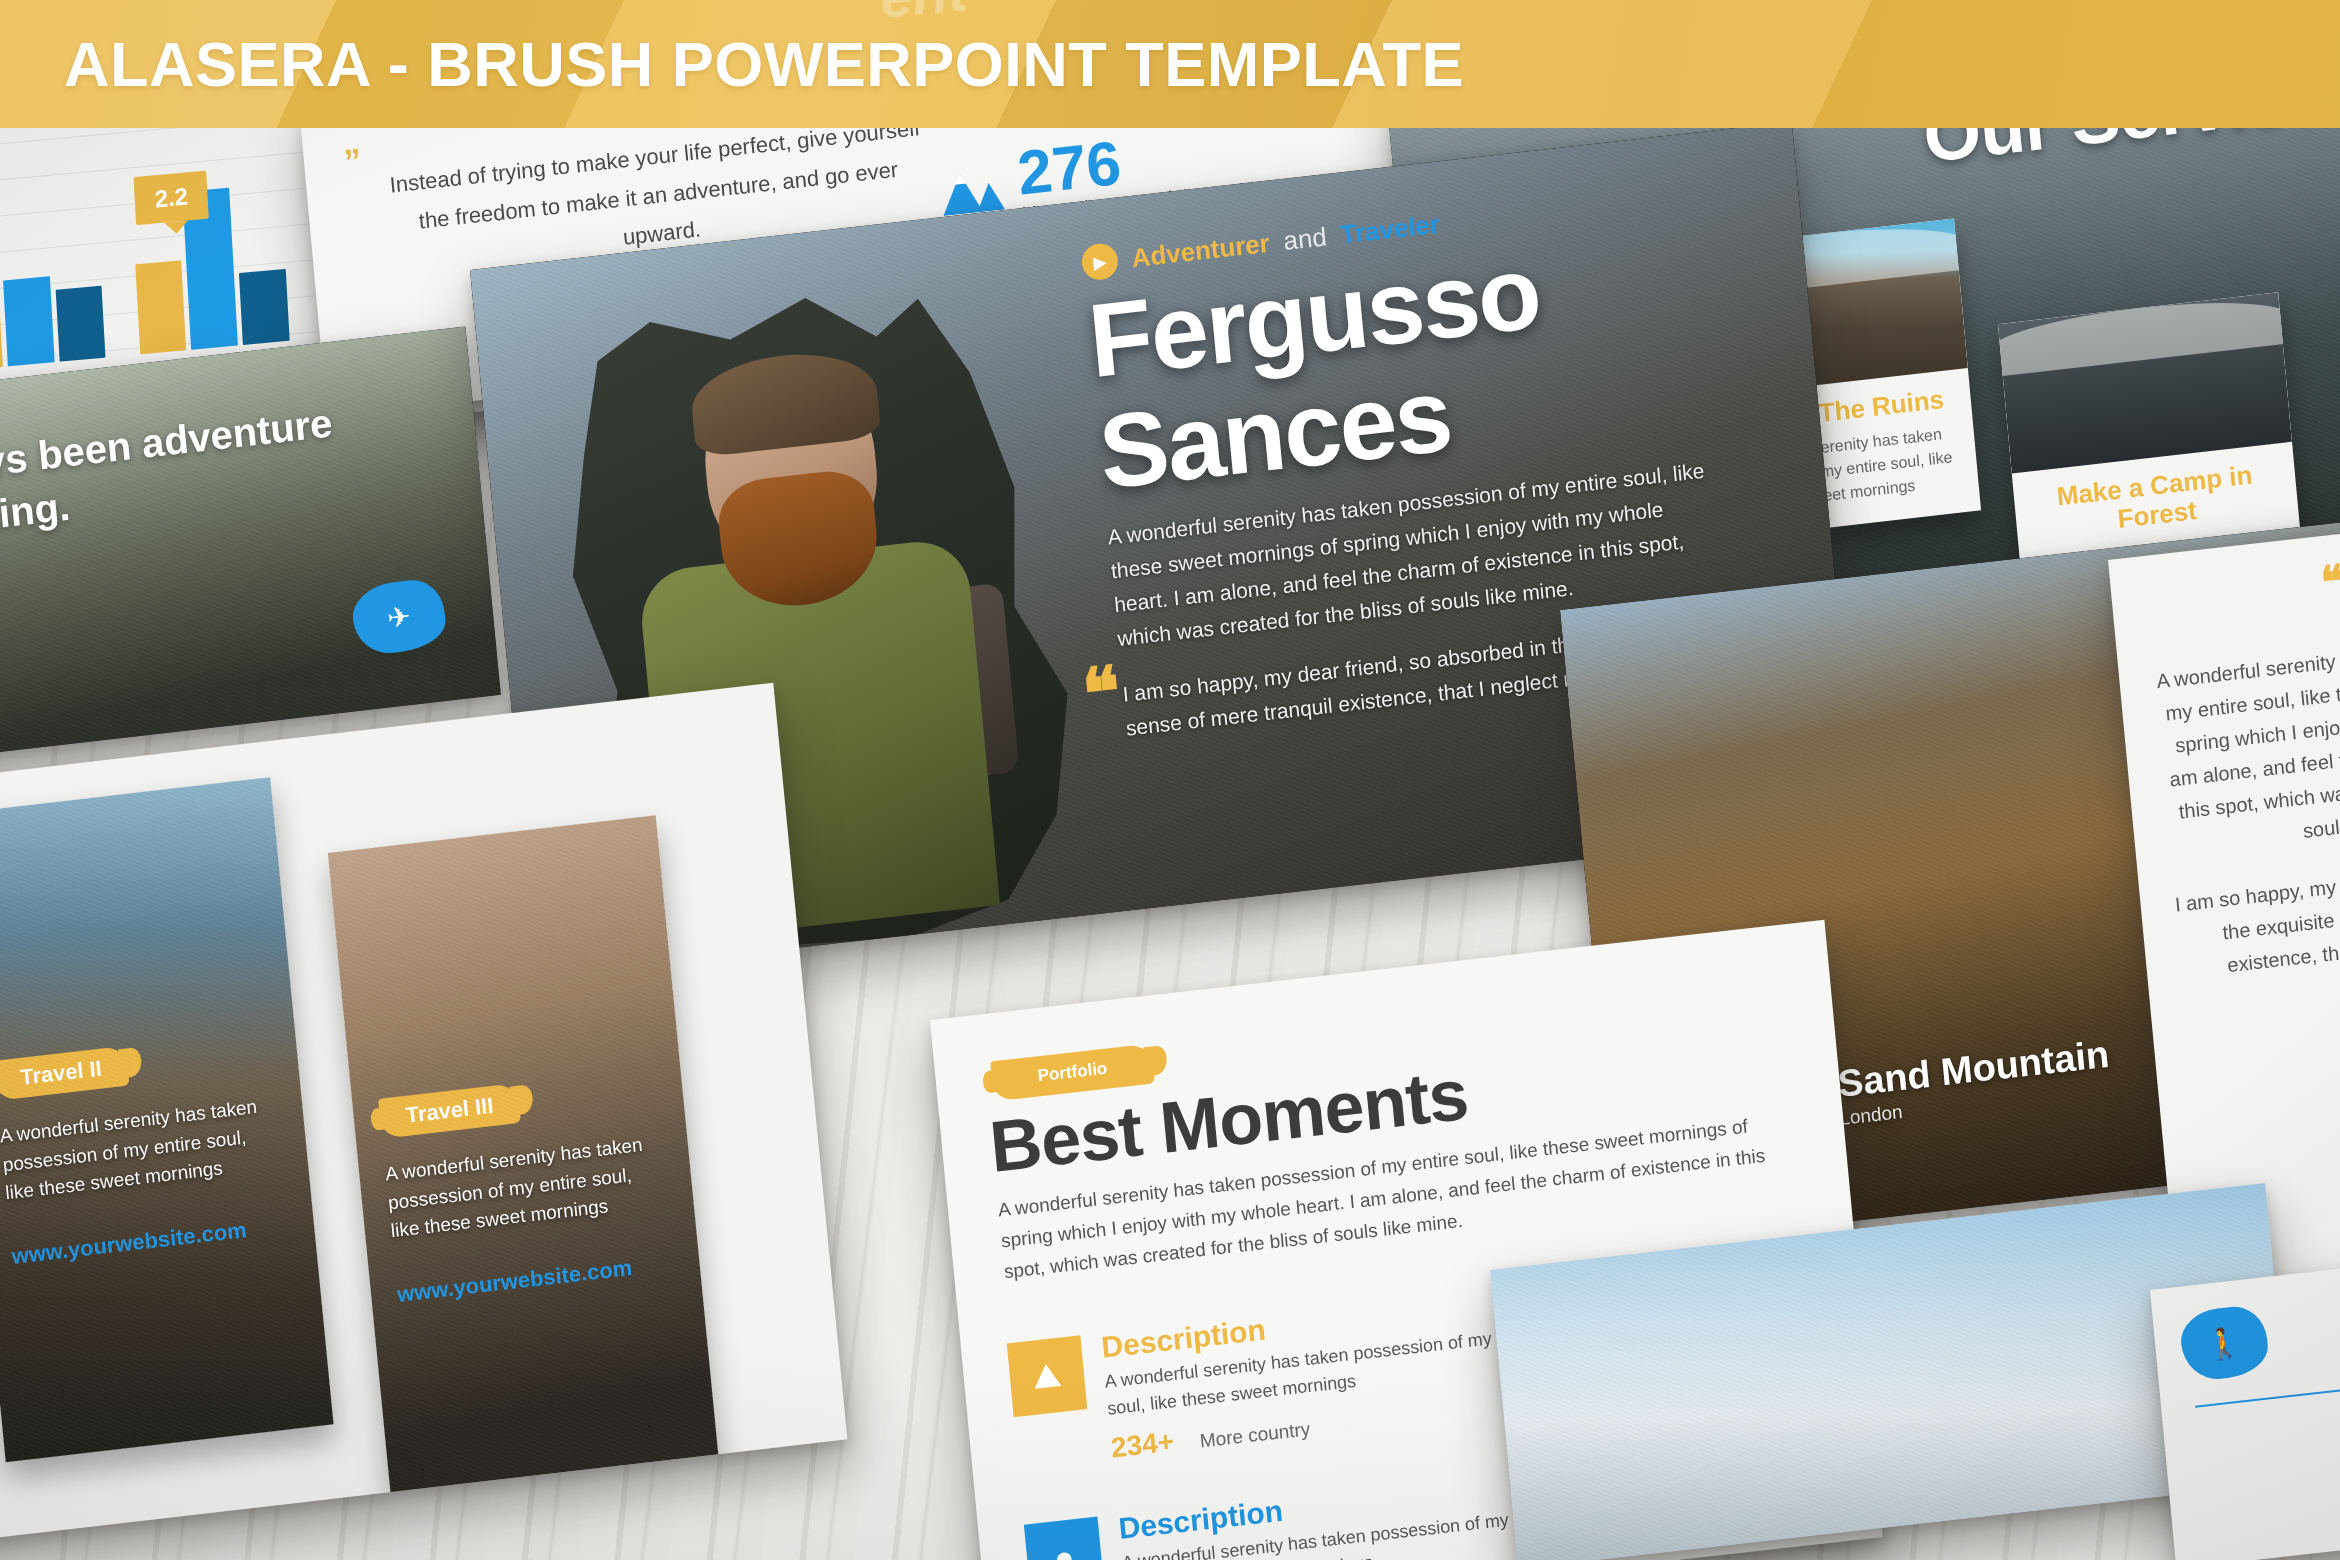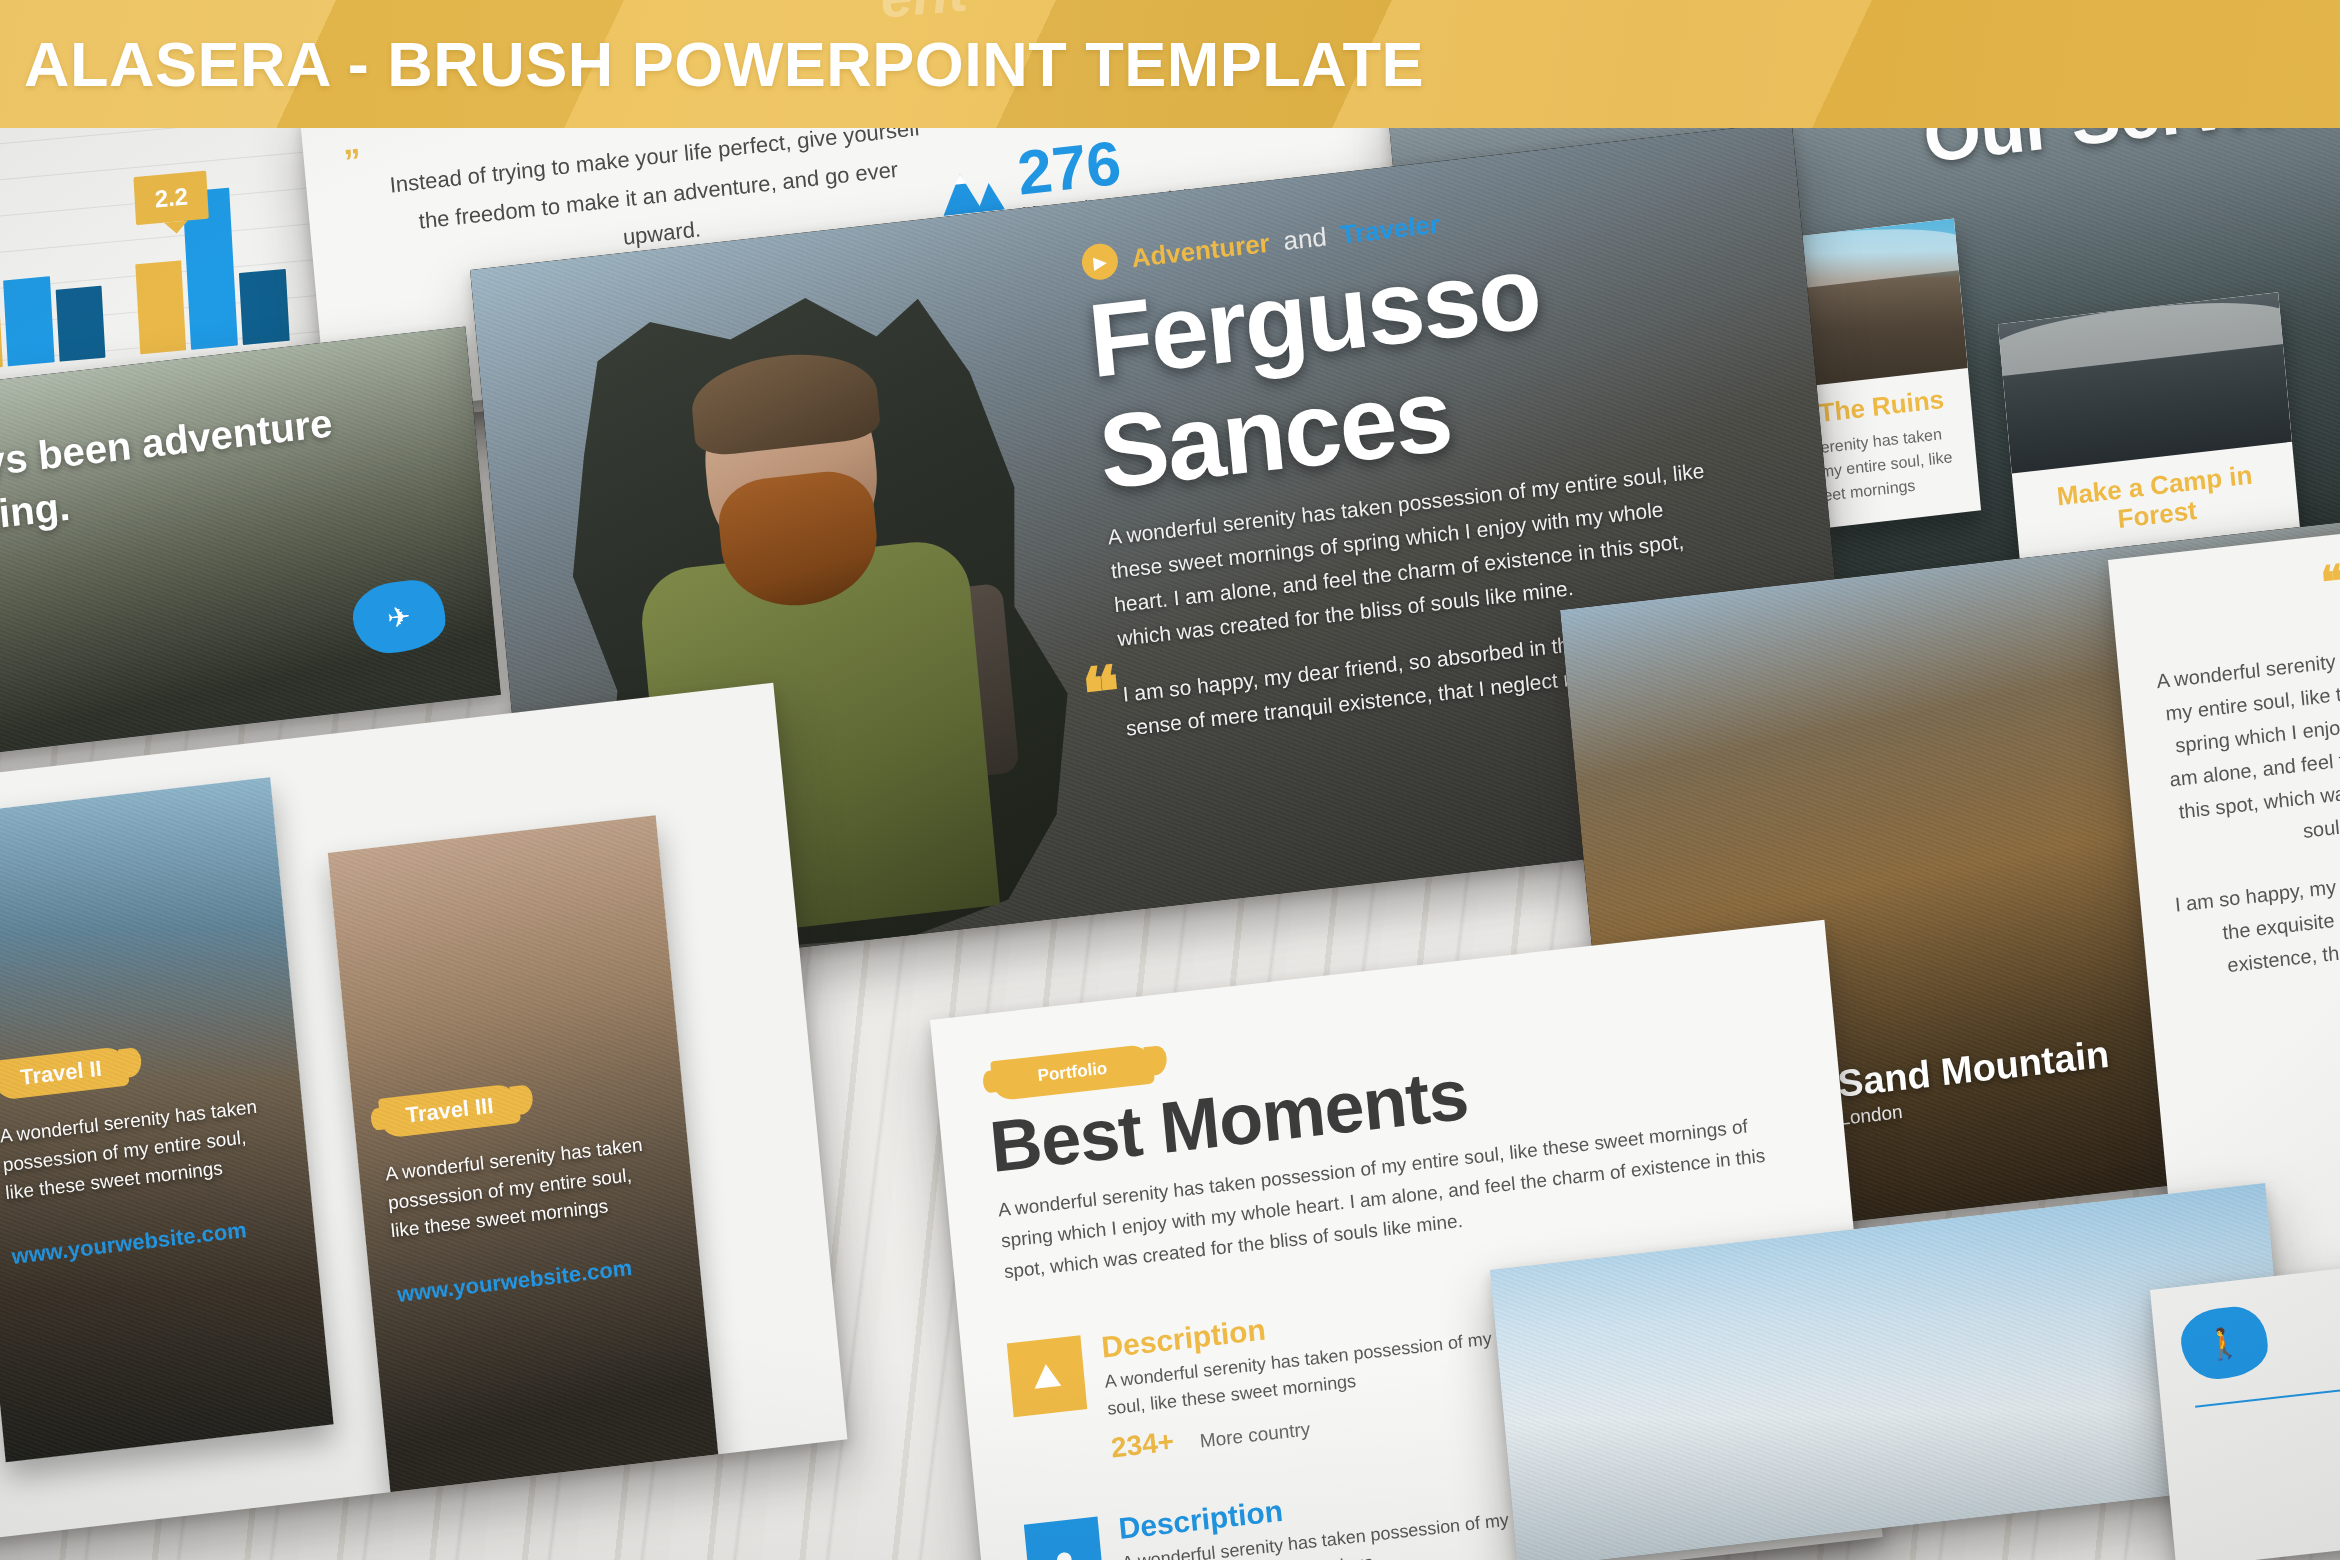--- a/index.html
+++ b/index.html
@@ -18,21 +18,21 @@
   .vign{position:absolute;inset:0;pointer-events:none;
     background:radial-gradient(120% 95% at 50% 45%, rgba(0,0,0,0) 45%, rgba(0,0,0,.18) 100%);}
 
   
   .banner{position:absolute;left:0;top:0;width:2340px;height:128px;
     background:linear-gradient(100deg,#e9b948 0%,#edc054 35%,#e6b443 70%,#e9bb4d 100%);
     z-index:60;display:flex;align-items:center;overflow:hidden;}
   .banner:after{content:"";position:absolute;inset:0;
     background:linear-gradient(115deg,rgba(255,255,255,.16) 0 14%,rgba(0,0,0,.04) 14% 26%,rgba(255,255,255,.1) 26% 44%,rgba(0,0,0,.05) 44% 58%,rgba(255,255,255,.12) 58% 78%,rgba(0,0,0,.03) 78% 100%);}
   .banner h1{position:relative;z-index:2;color:#fff;font-size:63px;font-weight:bold;
-    letter-spacing:.5px;padding-left:24px;white-space:nowrap;
+    letter-spacing:.5px;padding-left:64px;white-space:nowrap;
     text-shadow:0 2px 5px rgba(150,105,10,.25);}
   .banner-ghost{position:absolute;z-index:1;color:rgba(255,255,255,.28);
     font-size:58px;font-weight:bold;left:880px;top:-40px;transform:rotate(-5deg);
     font-style:italic;}
 
   
   .slide{position:absolute;background:#f4f4f2;
     box-shadow:0 26px 52px rgba(40,38,34,.38), 0 6px 14px rgba(40,38,34,.22);
     overflow:hidden;}
   .ph{position:absolute;overflow:hidden;}

